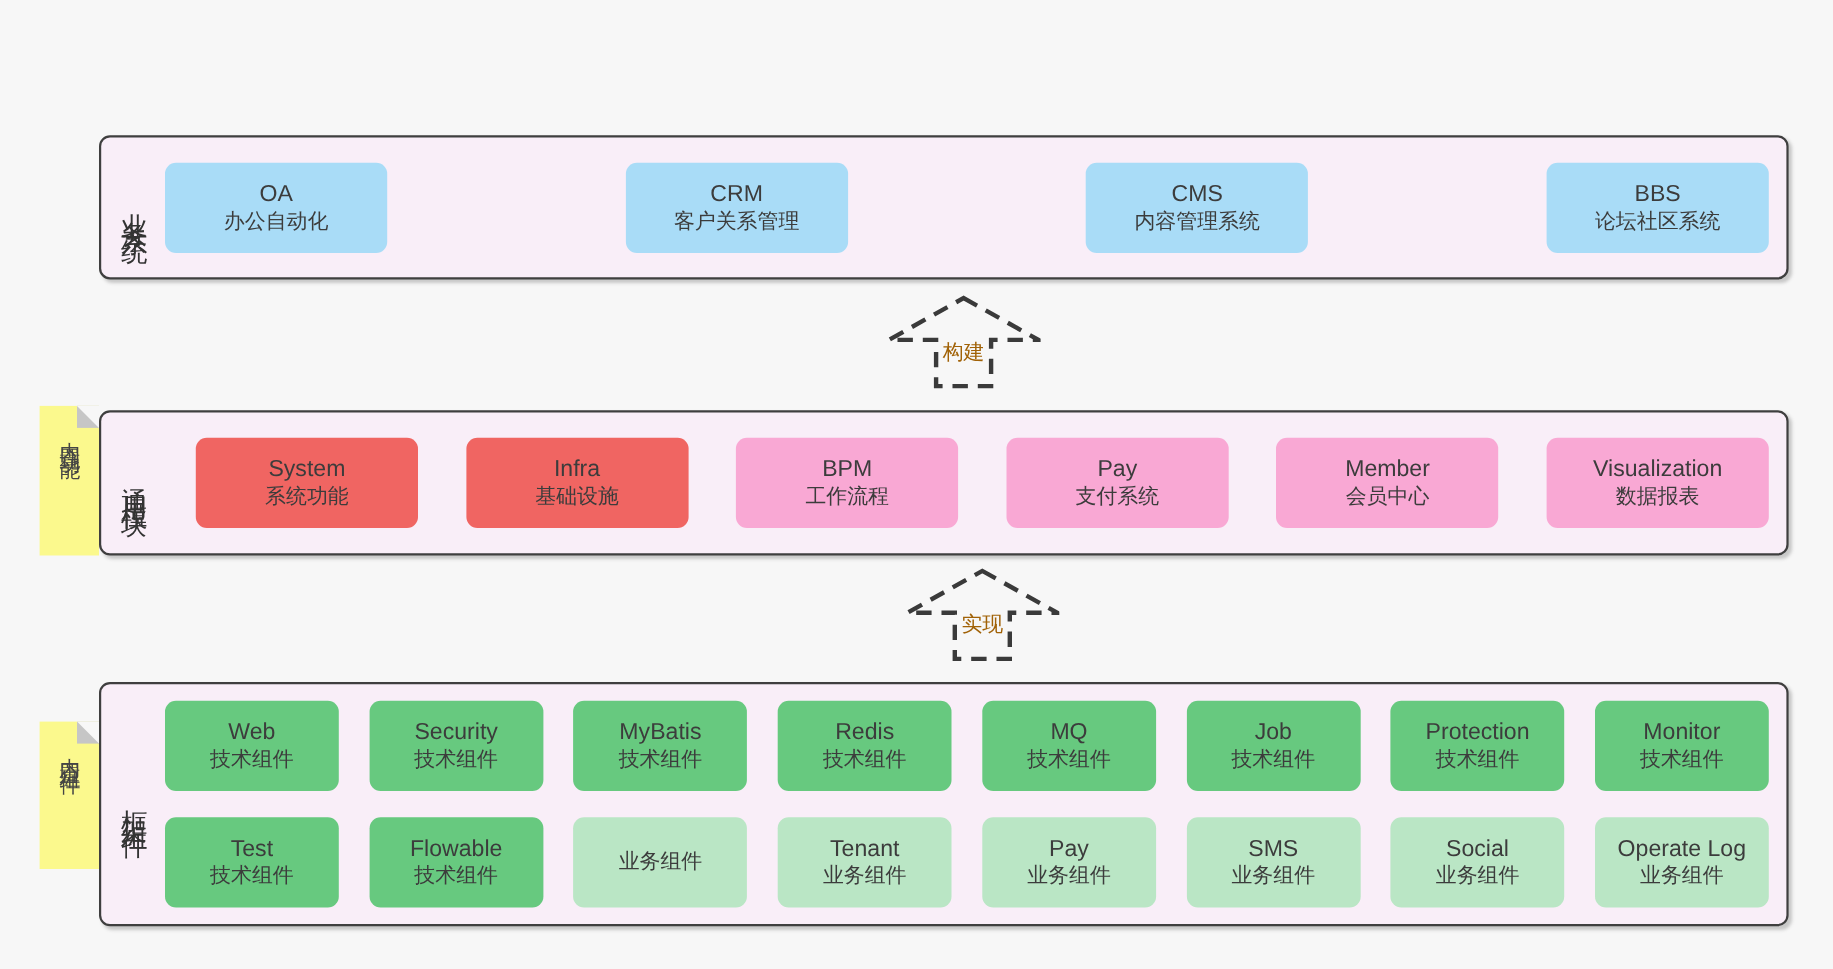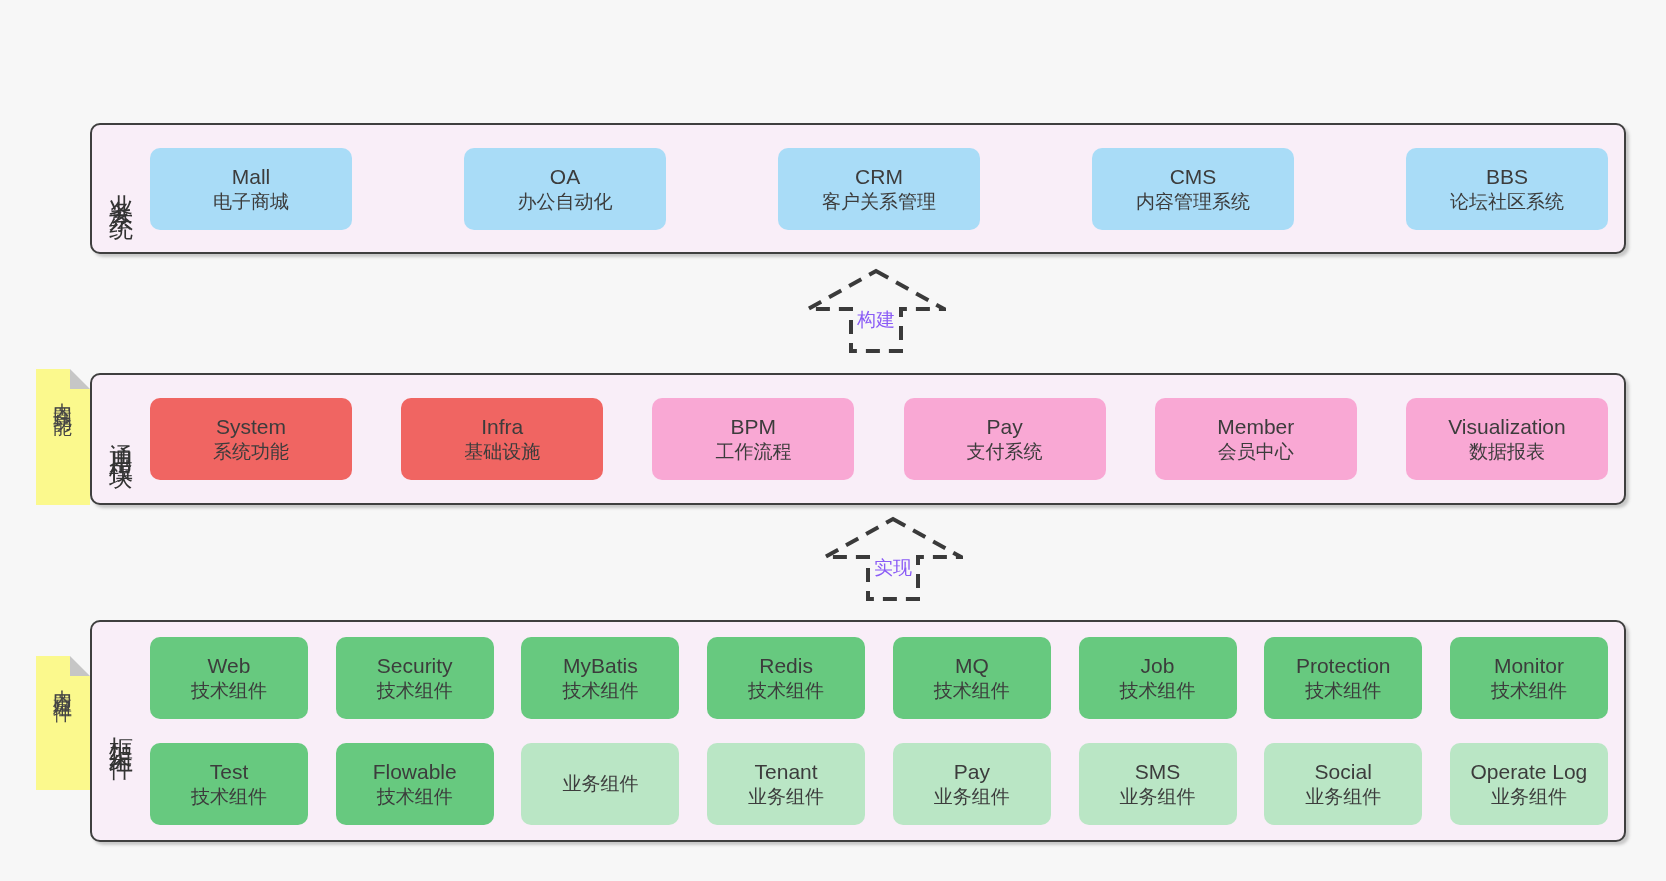--- a/index.html
+++ b/index.html
@@ -14,21 +14,21 @@
   .layer{
     position:absolute;left:90px;width:1536px;
     background:#f9eef8;
     border:2.5px solid #3f3f3f;border-radius:10px;
     box-sizing:border-box;
     box-shadow:3px 3px 3px rgba(60,60,60,0.25);
     display:flex;align-items:center;
     z-index:2;
   }
   .layer-1{top:123px;height:131px;}
-  .layer-2{top:373px;height:132px;}
+  .layer-2{top:373px;height:132px;gap:28px;}
   .layer-3{top:620px;height:222px;}
 
   .side-label{
     flex:0 0 58px;display:flex;align-items:center;justify-content:center;
     align-self:stretch;
   }
   .vtext{
     writing-mode:vertical-rl;text-orientation:upright;
     font-size:24px;letter-spacing:7px;color:#333;line-height:1;
   }
@@ -73,35 +73,31 @@
   }
 
   
   .up-arrow{position:absolute;width:140px;height:86px;z-index:1;}
   .arrow-1{left:806px;top:268px;}
   .arrow-2{left:823px;top:516px;}
   .up-arrow svg{display:block;width:140px;height:86px;}
   .arrow-label{
     position:absolute;left:50%;top:38px;transform:translateX(-50%);
     background:#f7f7f7;padding:1px 3px;
-    font-size:19px;color:#8b5cf6;white-space:nowrap;
+    font-size:19px;color:#a16207;white-space:nowrap;
   }
 </style>
 </head>
 <body>
 
 <div class="layer layer-1">
   <div class="side-label">
     <span class="vtext">业务系统</span>
   </div>
   <div class="row6">
-    <div class="box blue">
-      <span class="en">Mall</span>
-      <span class="cn">电子商城</span>
-    </div>
     <div class="box blue">
       <span class="en">OA</span>
       <span class="cn">办公自动化</span>
     </div>
     <div class="box blue">
       <span class="en">CRM</span>
       <span class="cn">客户关系管理</span>
     </div>
     <div class="box blue">
       <span class="en">CMS</span>

